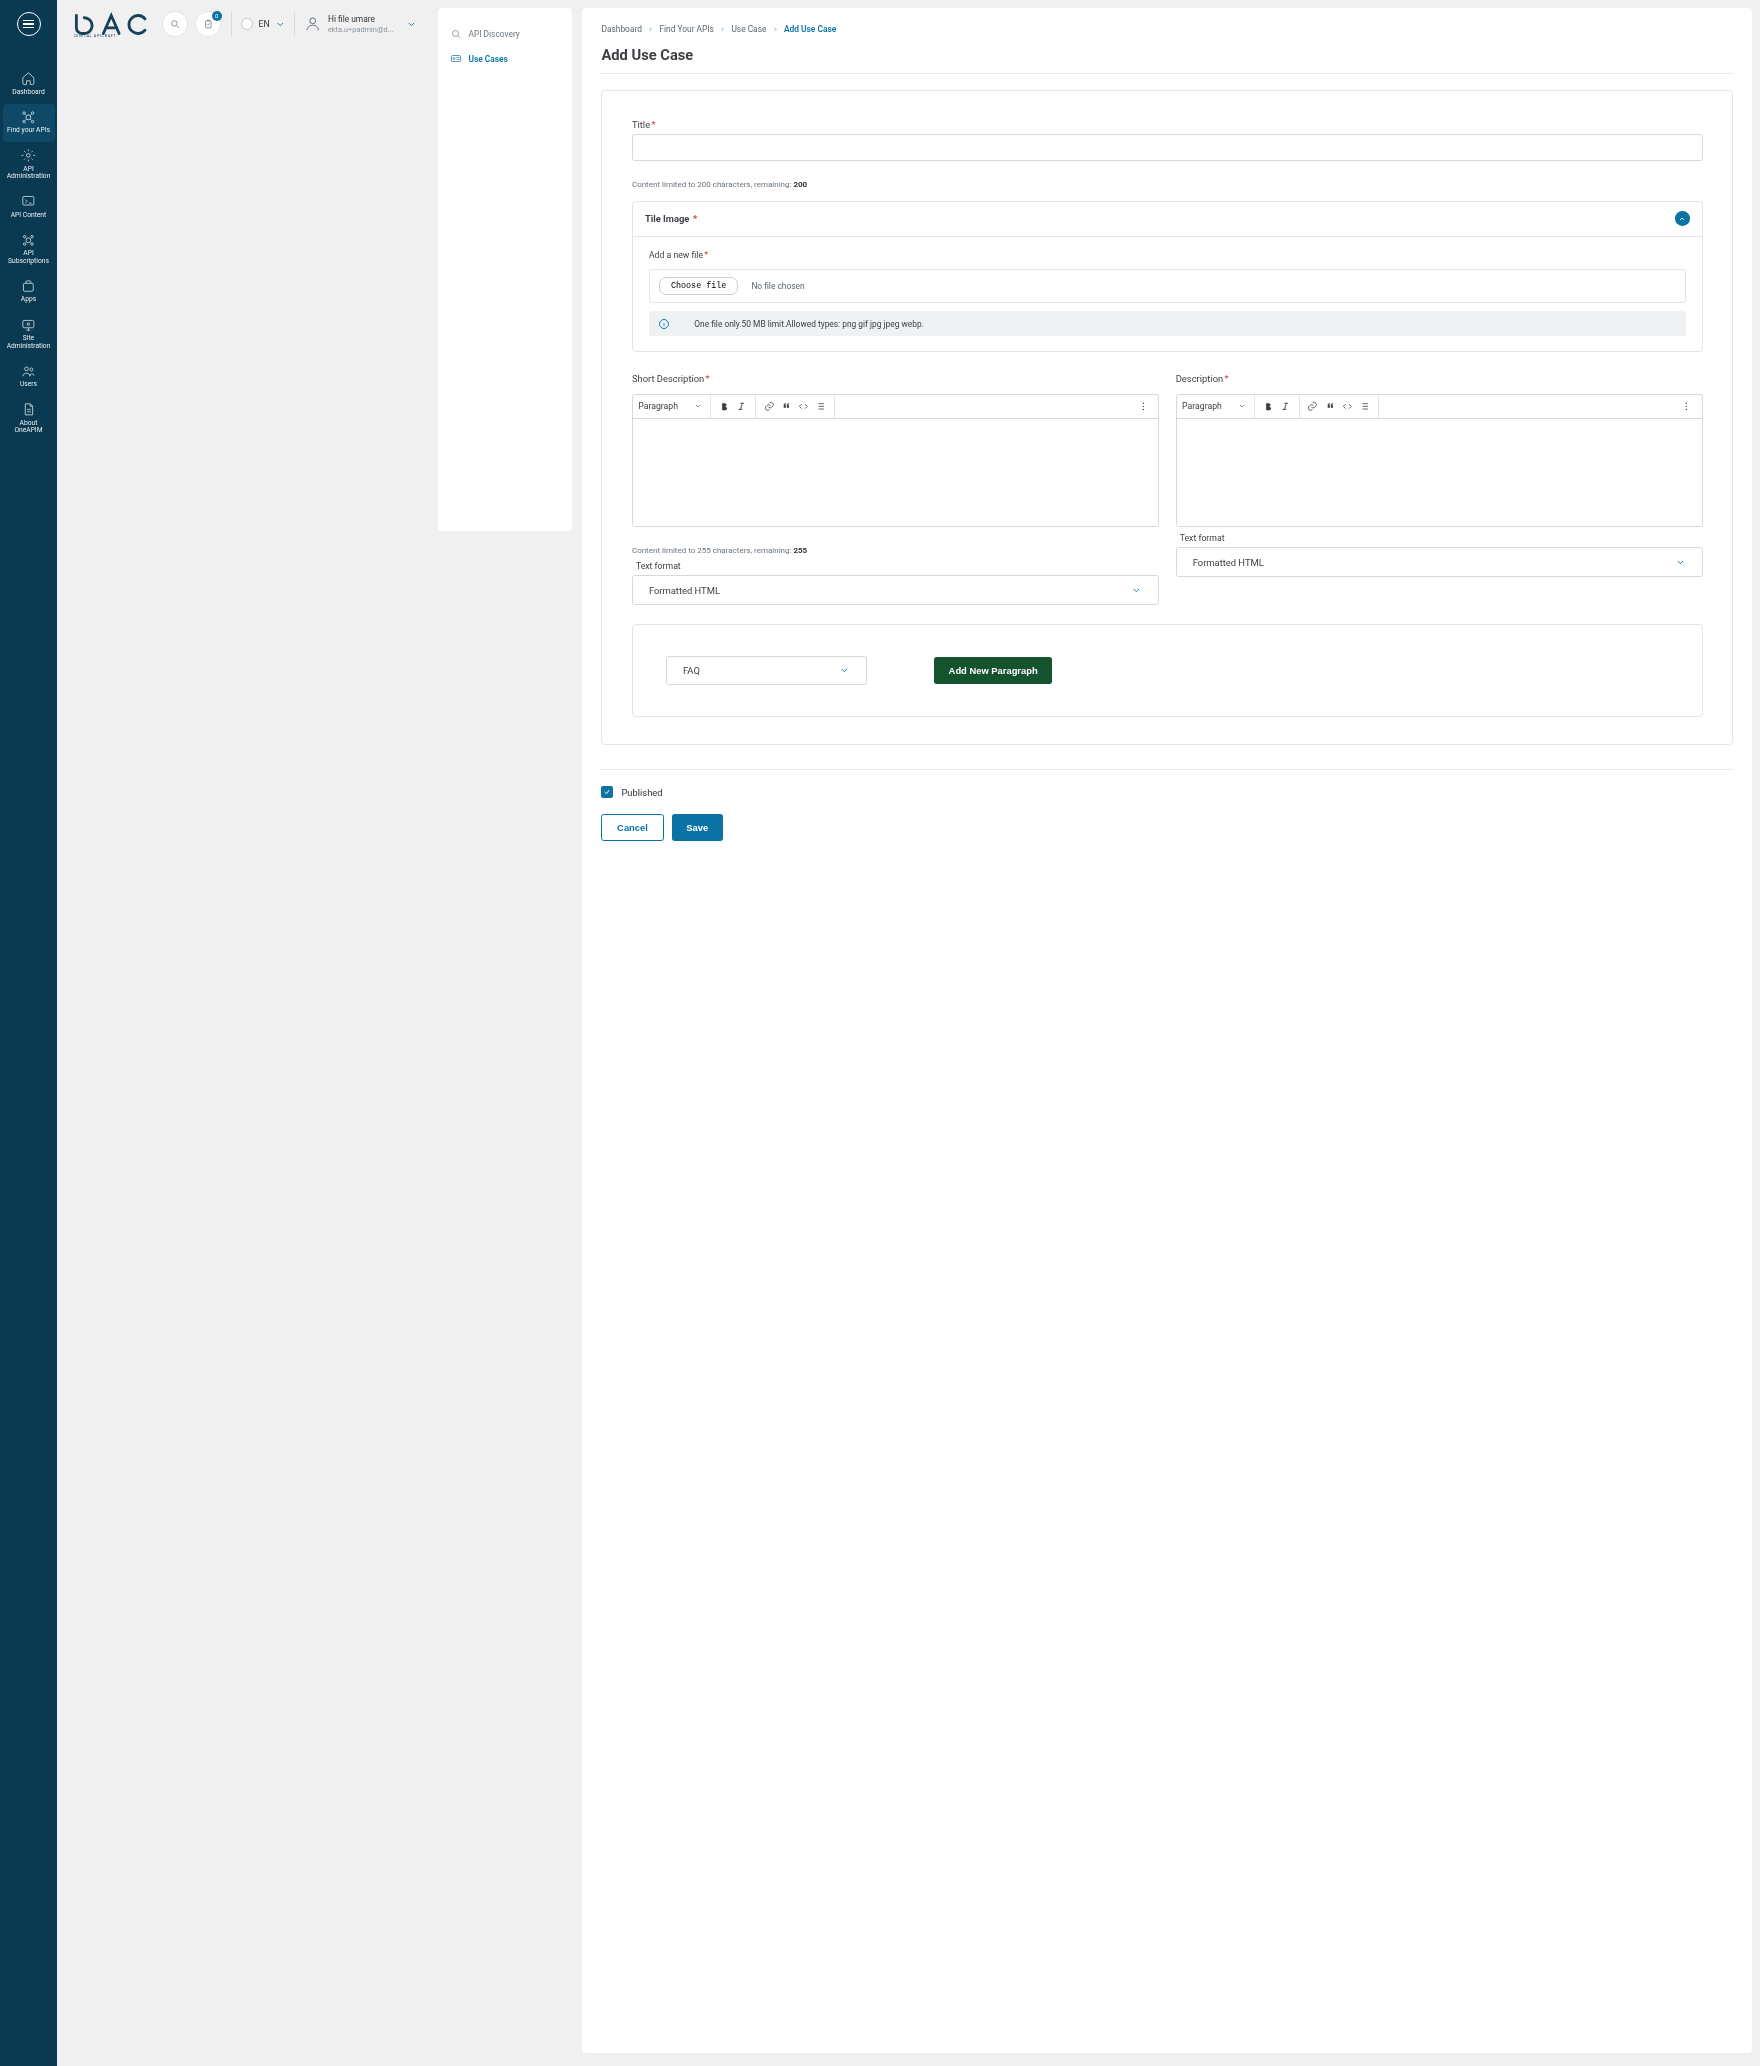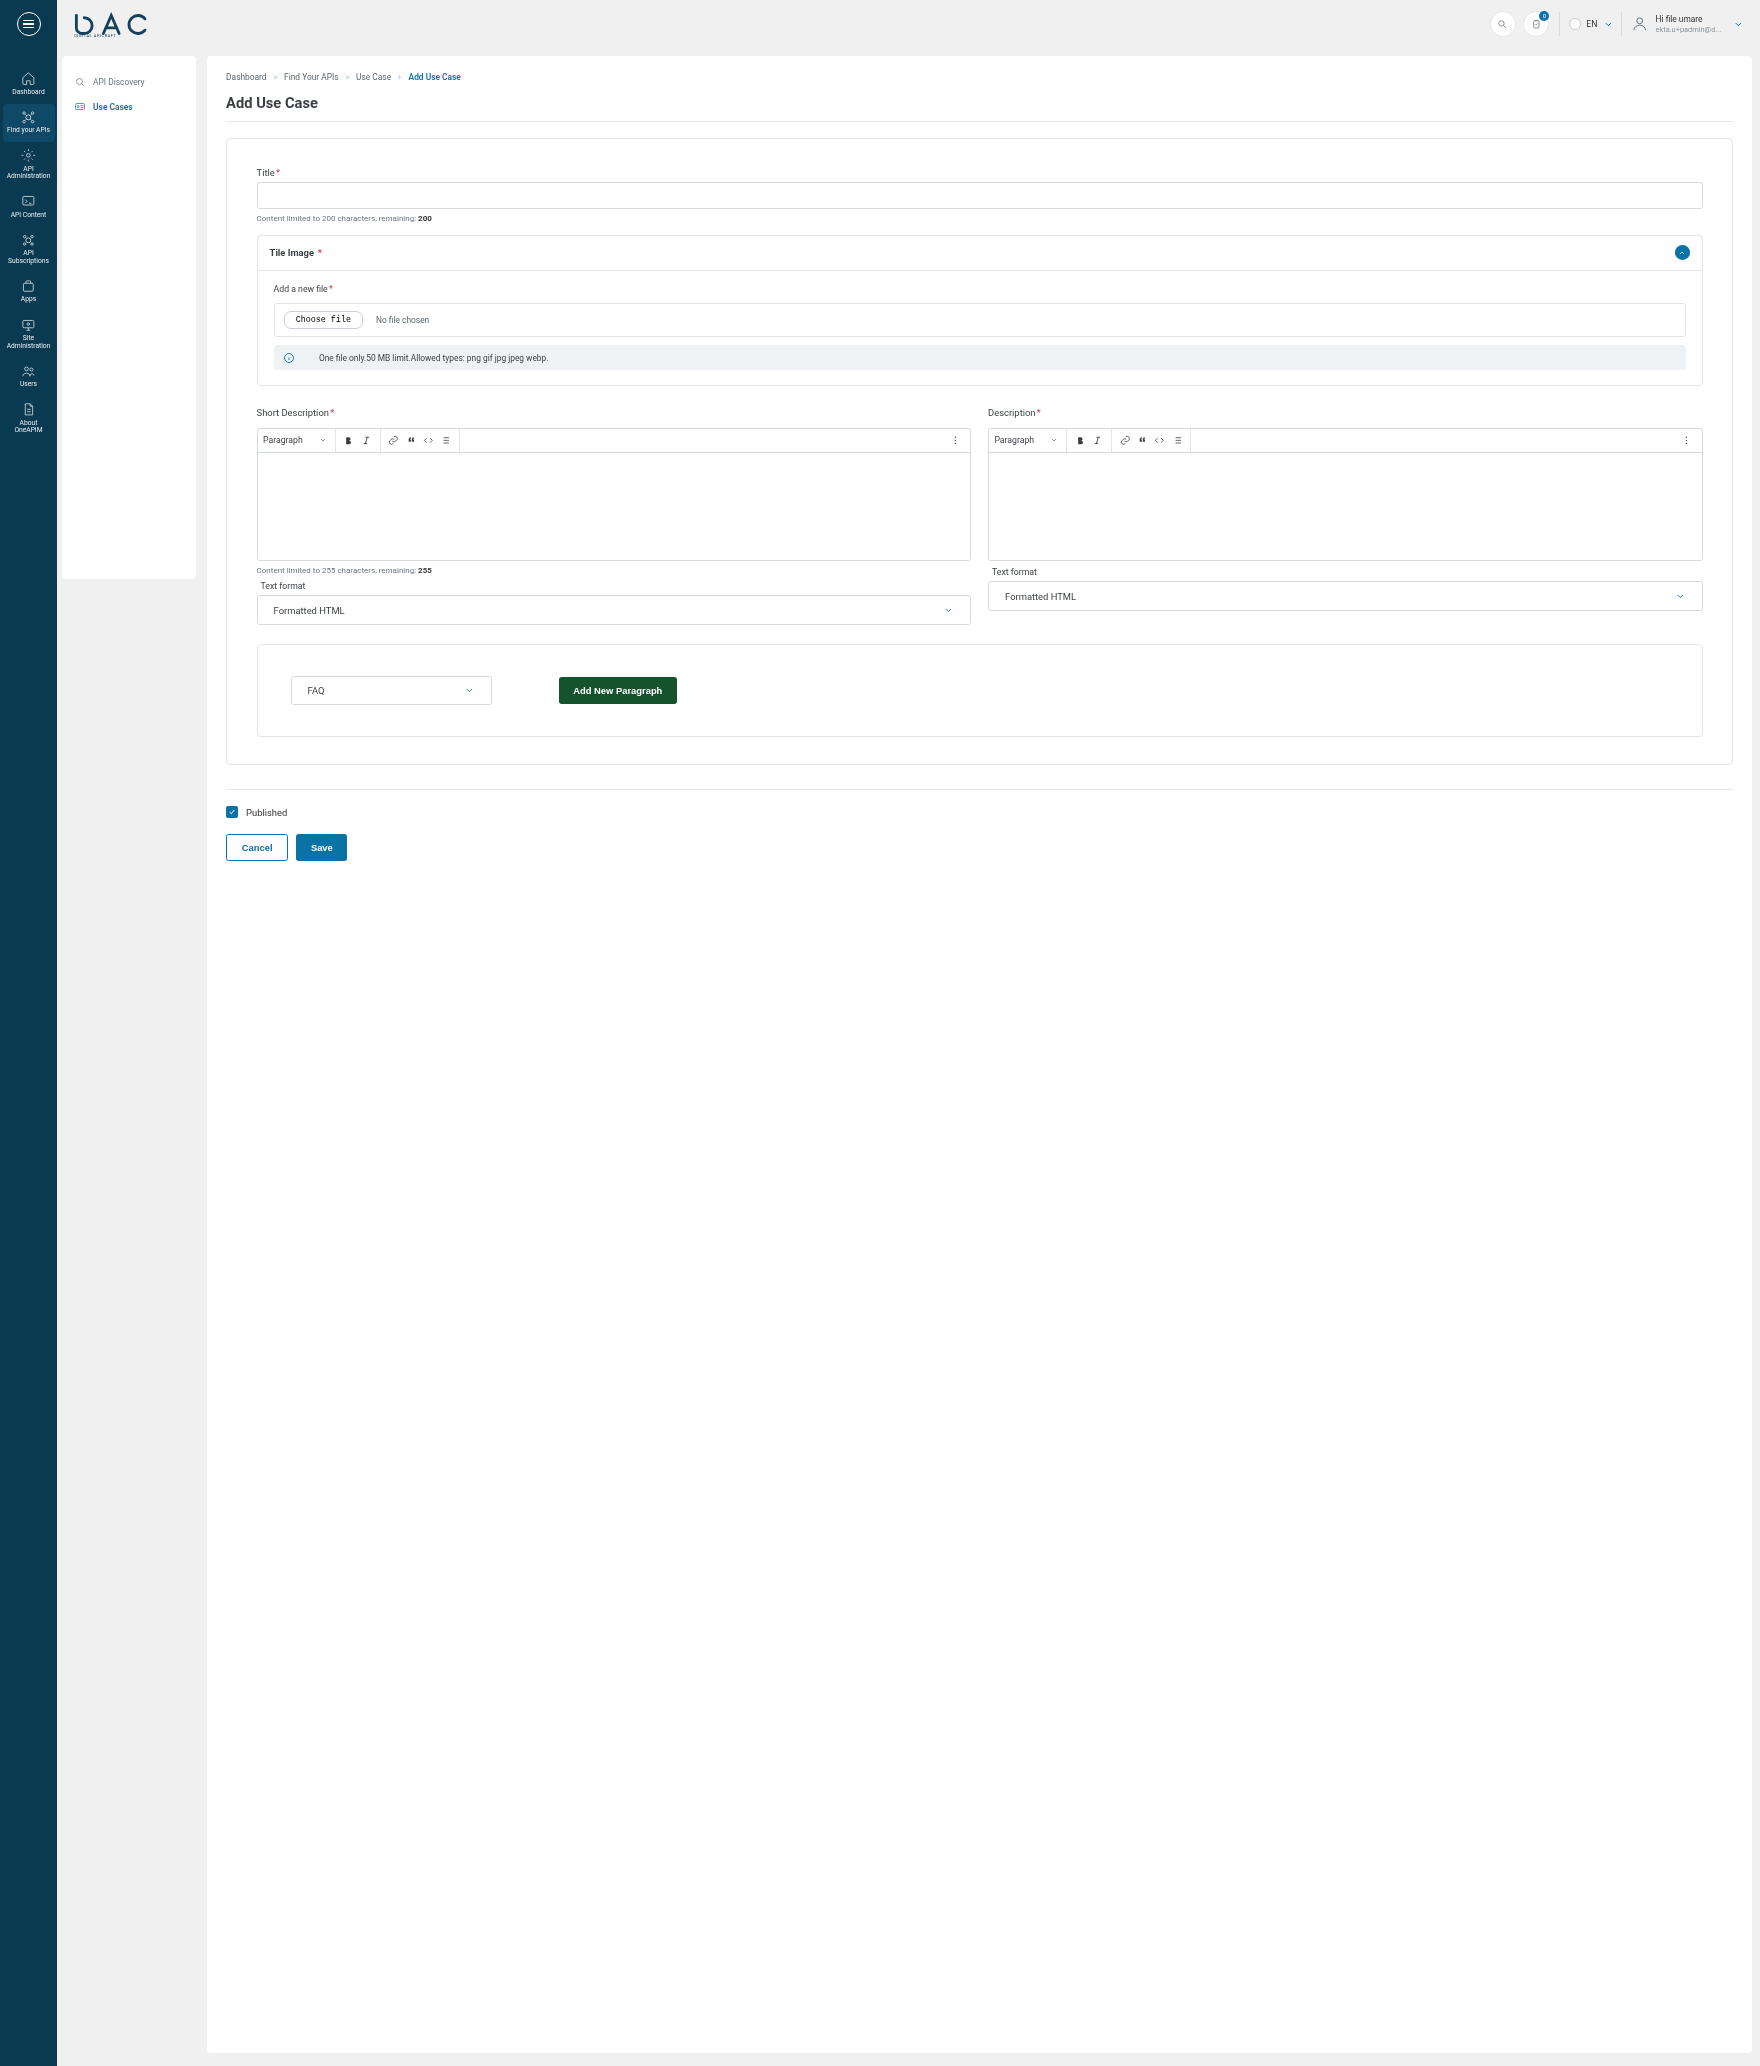--- a/index.html
+++ b/index.html
@@ -42,21 +42,21 @@
     color: #e9eef1;
     cursor: pointer;
     border-radius: 4px;
     margin-bottom: 1.3px;
   }
   .rail-item.active { background: #0e4a67; }
   .rail-icon { width: 14.7px; height: 14.7px; stroke: #d9e4ea; fill: none; stroke-width: 1.3; }
   .rail-label { line-height: 1.15; }
 
   
-  .main-col { flex: 1; display: flex; flex-direction: column; }
+  .main-col { flex: 1; display: flex; flex-direction: row; }
   .topbar {
     height: 48px;
     display: flex; align-items: center;
     padding: 0 16px;
     background: #f0f0f0;
   }
   .logo { display: flex; align-items: center; gap: 1.3px; }
   .logo-svg { height: 27px; }
   .top-spacer { flex: 1; }
   .top-btn {
@@ -149,21 +149,21 @@
     padding: 28px 29.5px 27px;
   }
   .field { margin-bottom: 8px; }
   .label { font-size: 9.4px; color: #3b3f44; margin-bottom: 4px; display: inline-block; }
   .req { color: #d23b3b; margin-left: 1.3px; }
   .input {
     width: 100%; height: 27px;
     border: 0.7px solid #d4d9dd; border-radius: 2.7px;
     padding: 0 8px; font-size: 9.4px;
   }
-  .helper { font-size: 8px; color: #6a7680; margin-top: 5px; }
+  .helper { font-size: 8px; color: #6a7680; margin-top: 19px; }
   .helper b { color: #333; }
 
   
   .accordion {
     border: 0.7px solid #e1e5e9; border-radius: 4px;
     margin-top: 12px;
   }
   .acc-head {
     display: flex; justify-content: space-between; align-items: center;
     padding: 9.4px 12px;

